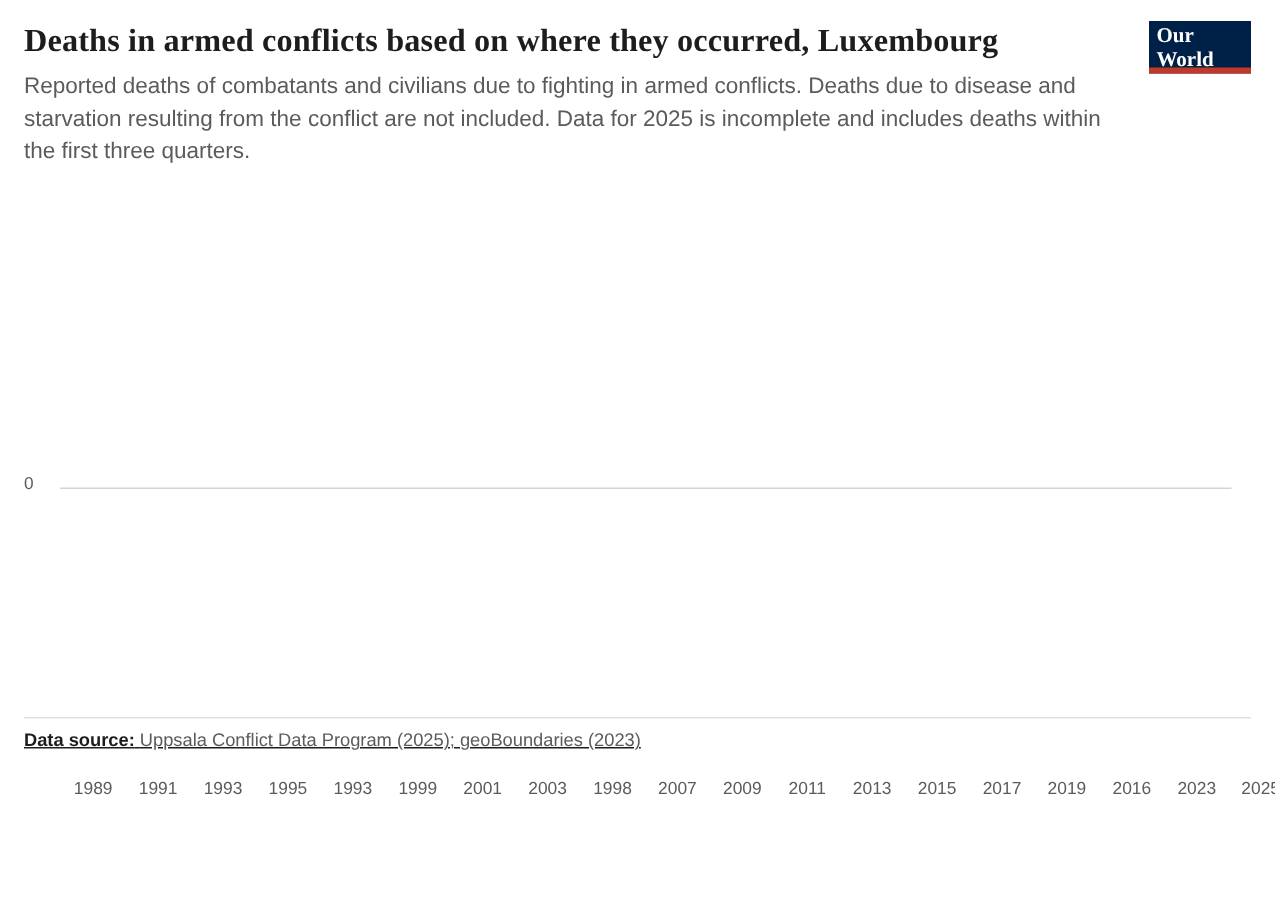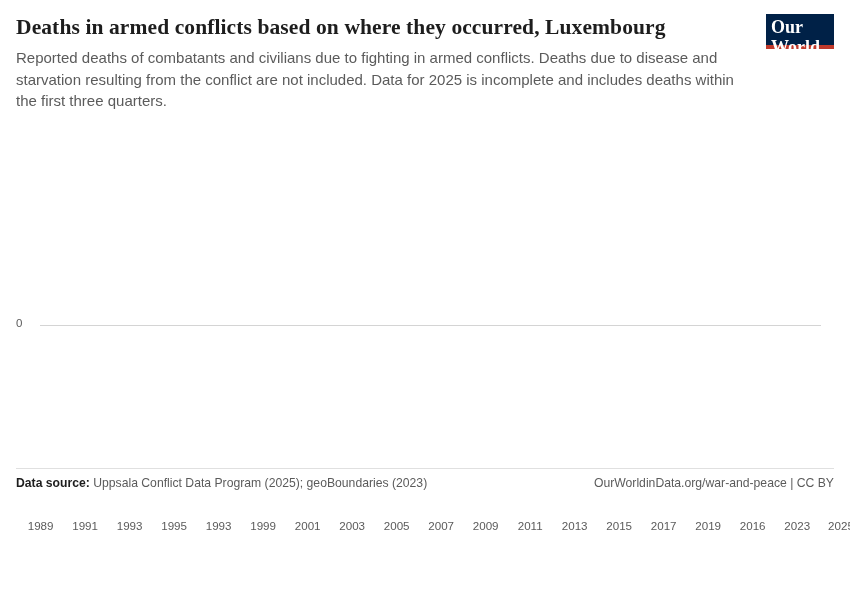--- a/index.html
+++ b/index.html
@@ -45,21 +45,21 @@
   .owid-logo {
     position: absolute;
     top: 0;
     right: 0;
     width: 68px;
     height: 35px;
     background: #002147;
     color: #ffffff;
     font-family: "Liberation Serif", serif;
     font-weight: 700;
-    font-size: 18px;
+    font-size: 14px;
     line-height: 1.12;
     padding: 3px 0 0 5px;
     box-sizing: border-box;
     border-bottom: 4px solid #c0392b;
   }
   .owid-logo .l2 { display: block; margin-top: 20px; }
   
   .plot {
     position: relative;
     margin-top: 18px;
@@ -75,39 +75,40 @@
   }
   .y-tick-label {
     position: absolute;
     left: 0;
     top: 188px;
     font-size: 11.5px;
     color: #5b5b5b;
   }
   .x-axis {
     position: absolute;
-    left: 6px;
+    left: 28px;
     right: 13px;
     bottom: 0;
     height: 16px;
     text-align: right;
   }
   .x-tick {
     position: absolute;
     transform: translateX(-50%);
     font-size: 11.6px;
     color: #5b5b5b;
     white-space: nowrap;
   }
   
   .footer {
     position: absolute;
     left: 16px;
     right: 16px;
-    bottom: 10px;
+    bottom: 0;
+    text-decoration: underline;
   }
   .footer-rule {
     border-top: 1px solid #e0e0e0;
     margin-bottom: 7px;
   }
   .footer-row {
     display: flex;
     justify-content: space-between;
     align-items: baseline;
     font-size: 12.2px;
@@ -156,38 +157,37 @@
     </svg>
     <div class="x-axis">
       <span class="x-tick" style="left:2.33%">1989</span>
       <span class="x-tick" style="left:7.90%">1991</span>
       <span class="x-tick" style="left:13.47%">1993</span>
       <span class="x-tick" style="left:19.04%">1995</span>
       <span class="x-tick" style="left:24.61%">1993</span>
       <span class="x-tick" style="left:30.18%">1999</span>
       <span class="x-tick" style="left:35.75%">2001</span>
       <span class="x-tick" style="left:41.32%">2003</span>
-      <span class="x-tick" style="left:46.89%">2005</span>
+      <span class="x-tick" style="left:46.89%">1998</span>
       <span class="x-tick" style="left:52.46%">2007</span>
       <span class="x-tick" style="left:58.03%">2009</span>
       <span class="x-tick" style="left:63.60%">2011</span>
       <span class="x-tick" style="left:69.17%">2013</span>
       <span class="x-tick" style="left:74.74%">2015</span>
       <span class="x-tick" style="left:80.31%">2017</span>
       <span class="x-tick" style="left:85.88%">2019</span>
       <span class="x-tick" style="left:91.45%">2016</span>
       <span class="x-tick" style="left:97.02%">2023</span>
       <span class="x-tick" style="left:102.5%">2025</span>
     </div>
   </div>
 
   <div class="footer">
     <div class="footer-rule"></div>
     <div class="footer-row">
       <div class="left">
         <b>Data source:</b>
         <span>Uppsala Conflict Data Program (2025); geoBoundaries (2023)</span>
       </div>
-      <div class="right">OurWorldinData.org/war-and-peace | CC BY</div>
     </div>
   </div>
 
 </div>
 
 </body></html>

